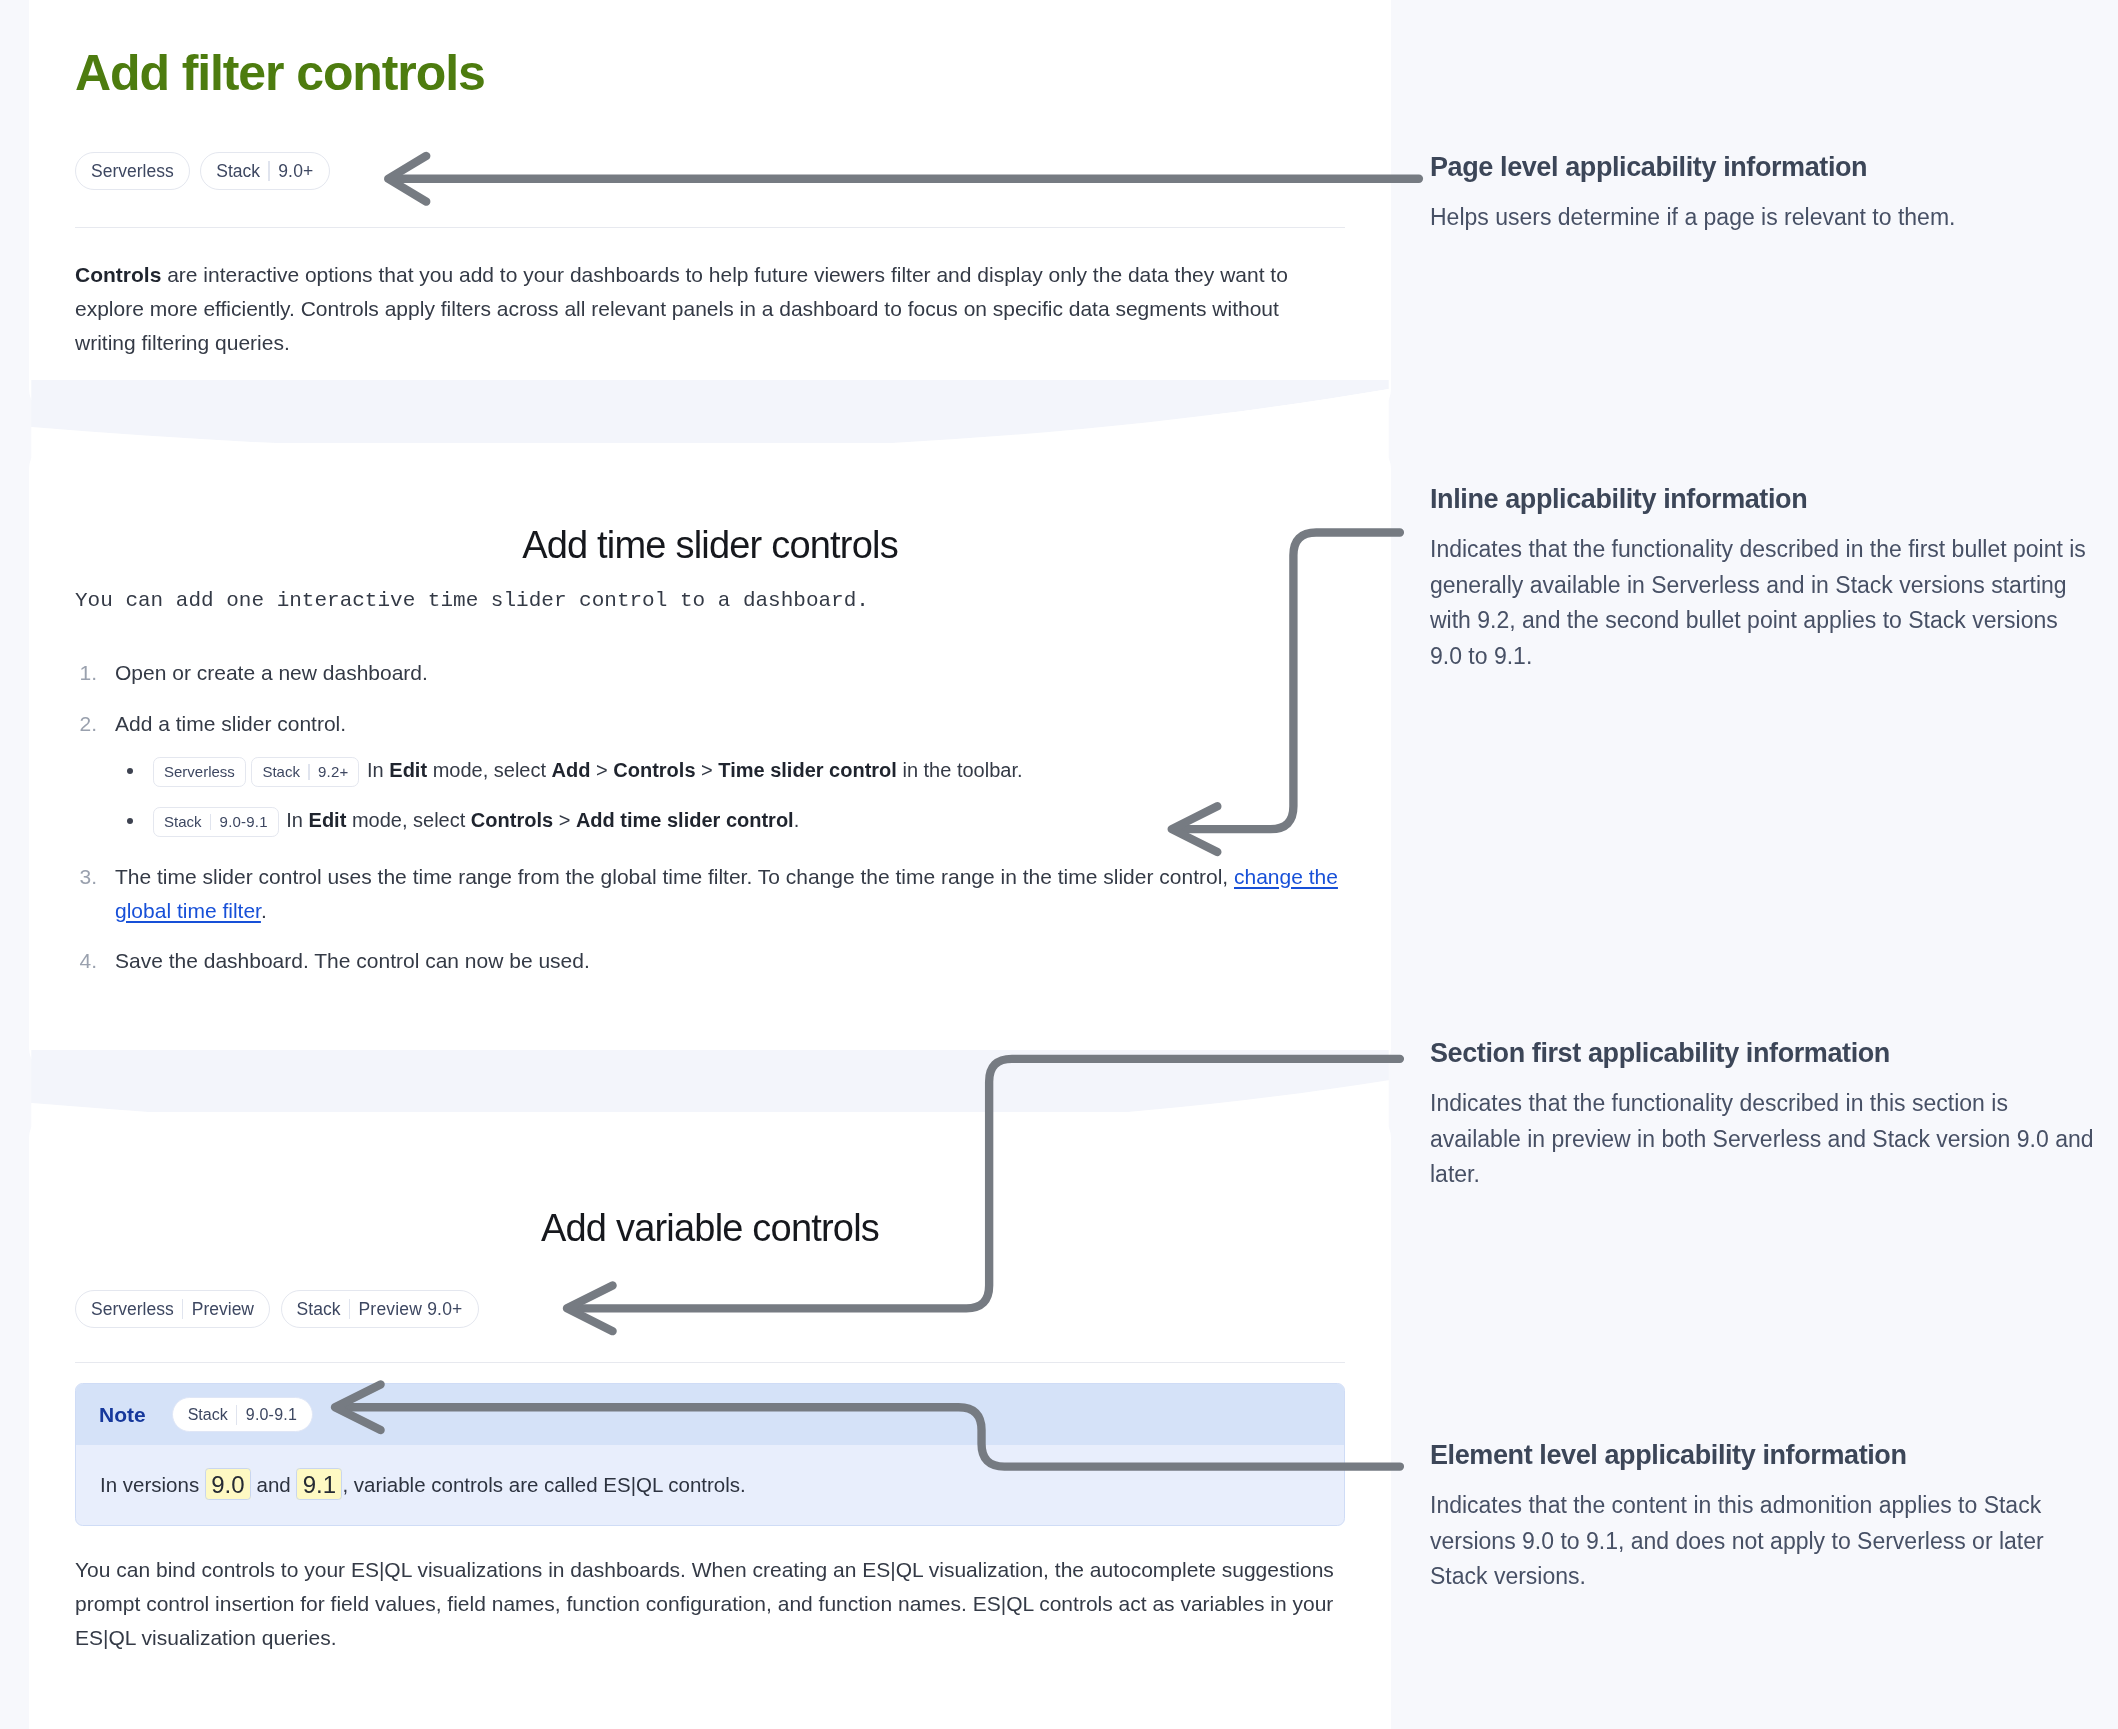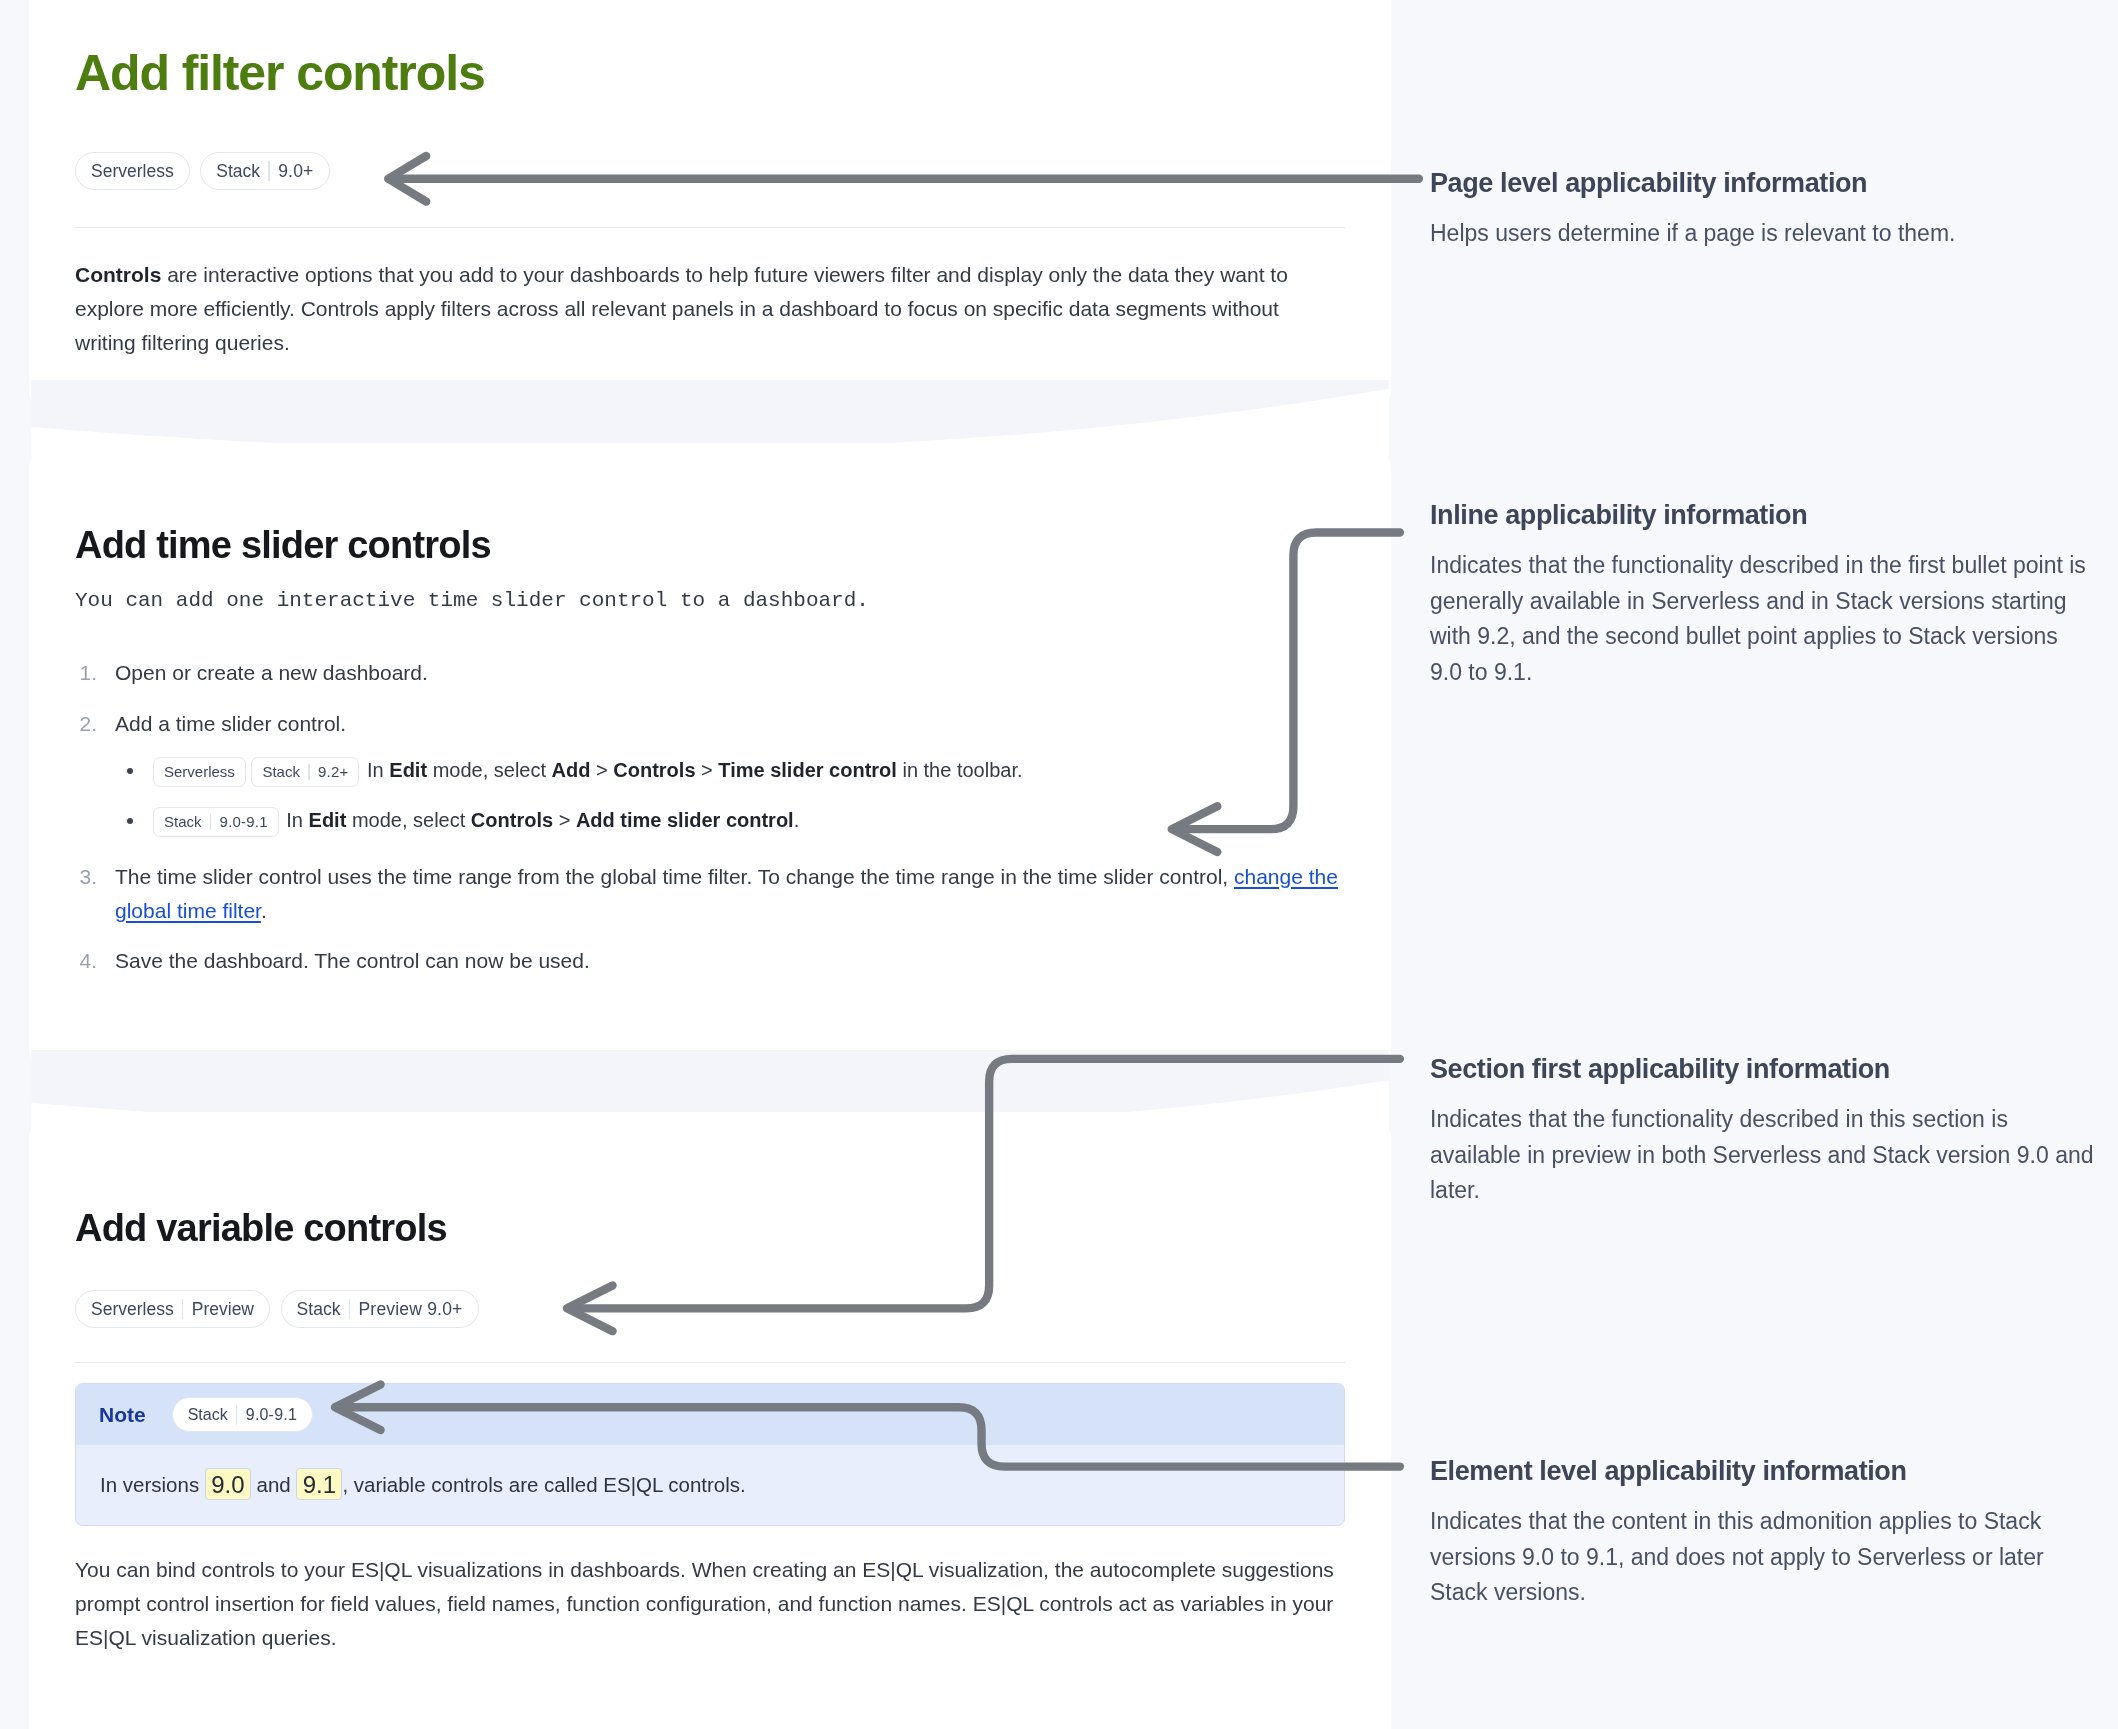--- a/index.html
+++ b/index.html
@@ -46,23 +46,24 @@
     font-size: 50px;
     line-height: 1.08;
     font-weight: 700;
     letter-spacing: -1.1px;
     color: #4d7c0f;
   }
   h2.section-title {
     margin: 0;
     font-size: 38px;
     line-height: 1.1;
-    font-weight: 700;
+    font-weight: 400;
     letter-spacing: -0.8px;
     color: #16181d;
+    text-align: center;
   }
   p.body-text {
     margin: 0;
     font-size: 21px;
     line-height: 1.62;
     color: #343a46;
   }
   .bold { font-weight: 700; color:#1f242e; }
 
   hr.rule {
@@ -168,21 +169,21 @@
     font-family: Liberation Sans, sans-serif;
     font-size: 24px;
     background: #fef9c3;
     border: 0.8px solid #c9d6ef;
     border-radius: 3.8px;
     padding: 1.5px 5.3px;
     color: #252a33;
   }
 
   
-  #annot-column { position: absolute; left: 1398px; top: 0; width: 720px; height: 1300px; margin-top: 16px; }
+  #annot-column { position: absolute; left: 1398px; top: 0; width: 720px; height: 1300px; }
   .annot { position: absolute; left: 32px; width: 666px; }
   .annot-title {
     margin: 0 0 16.7px 0;
     font-size: 27px;
     font-weight: 700;
     letter-spacing: -0.4px;
     color: #3c4658;
     line-height: 1.15;
   }
   .annot-body {

